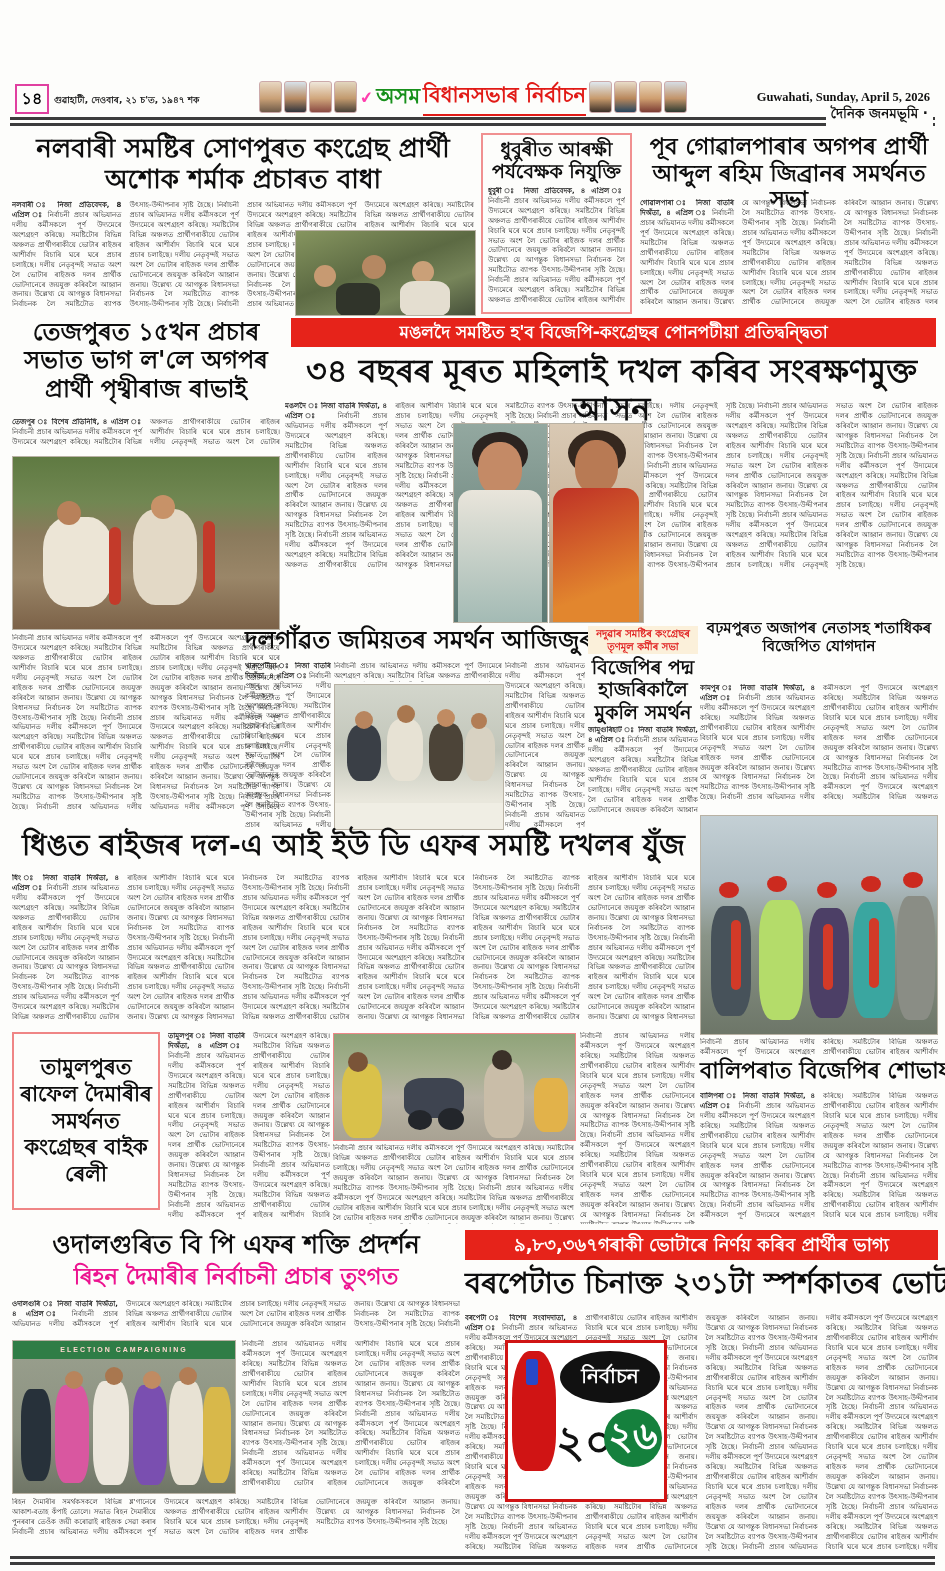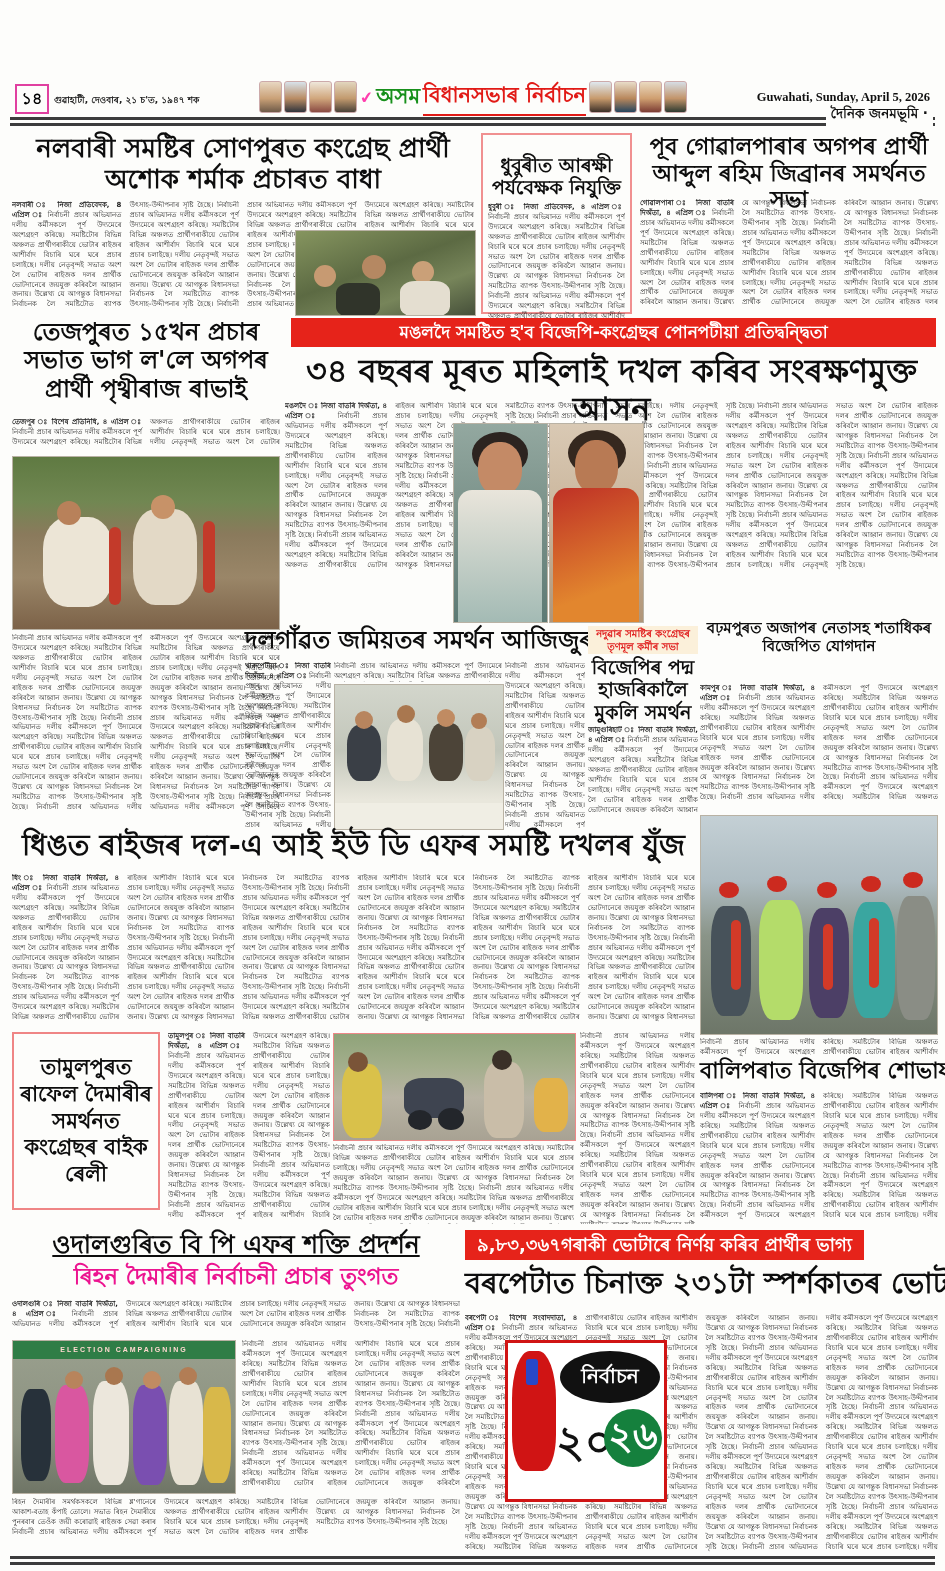--- a/index.html
+++ b/index.html
@@ -61,21 +61,21 @@
     <div class="photo" style="left:283px;top:97px;width:179px;height:84px;background:linear-gradient(160deg,#86955f,#5c6a43 45%,#77855a 70%,#46503a);">
       <div class="blob" style="left:18px;top:34px;width:22px;height:22px;background:#c79a72;"></div>
       <div class="blob" style="left:66px;top:24px;width:24px;height:24px;background:#b58862;"></div>
       <div class="blob" style="left:116px;top:30px;width:22px;height:22px;background:#caa078;"></div>
       <div class="blob" style="left:40px;top:52px;width:44px;height:34px;background:#30342a;border-radius:30%;"></div>
       <div class="blob" style="left:104px;top:50px;width:50px;height:36px;background:#e4ded0;border-radius:30%;"></div>
     </div>
   </div>
 
   <div class="abs" style="left:481px;top:133px;width:151px;height:181px;border:2px solid #f09090;box-sizing:border-box;padding:3px 5px;">
-    <div class="hl" style="font-size:19px;margin-top:16px;">ধুবুৰীত আৰক্ষী পৰ্যবেক্ষক নিযুক্তি</div>
+    <div class="hl" style="font-size:19px;">ধুবুৰীত আৰক্ষী পৰ্যবেক্ষক নিযুক্তি</div>
     <div class="body-txt" style="margin-top:4px;height:116px;">
       <span class="byline">ধুবুৰী ঃ নিজা প্ৰতিবেদক, ৪ এপ্ৰিল ঃ</span>
       <span> নিৰ্বাচনী প্ৰচাৰ অভিযানত দলীয় কৰ্মীসকলে পূৰ্ণ উদ্যমেৰে অংশগ্ৰহণ কৰিছে। সমষ্টিটোৰ বিভিন্ন অঞ্চলত প্ৰাৰ্থীগৰাকীয়ে ভোটাৰ ৰাইজৰ আশীৰ্বাদ বিচাৰি ঘৰে ঘৰে প্ৰচাৰ চলাইছে। দলীয় নেতৃবৃন্দই সভাত অংশ লৈ ভোটাৰ ৰাইজক দলৰ প্ৰাৰ্থীক ভোটদানেৰে জয়যুক্ত কৰিবলৈ আহ্বান জনায়। উল্লেখ্য যে আগন্তুক বিধানসভা নিৰ্বাচনক লৈ সমষ্টিটোত ব্যাপক উৎসাহ-উদ্দীপনাৰ সৃষ্টি হৈছে। নিৰ্বাচনী প্ৰচাৰ অভিযানত দলীয় কৰ্মীসকলে পূৰ্ণ উদ্যমেৰে অংশগ্ৰহণ কৰিছে। সমষ্টিটোৰ বিভিন্ন অঞ্চলত প্ৰাৰ্থীগৰাকীয়ে ভোটাৰ ৰাইজৰ আশীৰ্বাদ বিচাৰি ঘৰে ঘৰে প্ৰচাৰ চলাইছে। দলীয় নেতৃবৃন্দই সভাত অংশ লৈ ভোটাৰ ৰাইজক দলৰ প্ৰাৰ্থীক ভোটদানেৰে জয়যুক্ত কৰিবলৈ আহ্বান জনায়। উল্লেখ্য যে আগন্তুক বিধানসভা নিৰ্বাচনক লৈ সমষ্টিটোত ব্যাপক উৎসাহ-উদ্দীপনাৰ সৃষ্টি হৈছে।</span>
     </div>
   </div>
 
   <div class="abs" style="left:640px;top:133px;width:298px;height:181px;">
     <div class="hl" style="font-size:22.5px;">পূব গোৱালপাৰাৰ অগপৰ প্ৰাৰ্থী আব্দুল ৰহিম জিব্ৰানৰ সমৰ্থনত সভা</div>
     <div class="body-txt cols3 abs" style="left:0;top:66px;width:298px;height:113px;">
       <span class="byline">গোৱালপাৰা ঃ নিজা বাতৰি দিঅঁতা, ৪ এপ্ৰিল ঃ</span>
@@ -205,21 +205,21 @@
 
   <div class="abs" style="left:700px;top:1058px;width:238px;height:170px;">
     <div class="hl" style="font-size:22px;white-space:nowrap;">বালিপৰাত বিজেপিৰ শোভাযাত্ৰা</div>
     <div class="body-txt cols2 abs" style="left:0;top:34px;width:238px;height:134px;">
       <span class="byline">বালিপৰা ঃ নিজা বাতৰি দিঅঁতা, ৪ এপ্ৰিল ঃ</span>
       <span> নিৰ্বাচনী প্ৰচাৰ অভিযানত দলীয় কৰ্মীসকলে পূৰ্ণ উদ্যমেৰে অংশগ্ৰহণ কৰিছে। সমষ্টিটোৰ বিভিন্ন অঞ্চলত প্ৰাৰ্থীগৰাকীয়ে ভোটাৰ ৰাইজৰ আশীৰ্বাদ বিচাৰি ঘৰে ঘৰে প্ৰচাৰ চলাইছে। দলীয় নেতৃবৃন্দই সভাত অংশ লৈ ভোটাৰ ৰাইজক দলৰ প্ৰাৰ্থীক ভোটদানেৰে জয়যুক্ত কৰিবলৈ আহ্বান জনায়। উল্লেখ্য যে আগন্তুক বিধানসভা নিৰ্বাচনক লৈ সমষ্টিটোত ব্যাপক উৎসাহ-উদ্দীপনাৰ সৃষ্টি হৈছে। নিৰ্বাচনী প্ৰচাৰ অভিযানত দলীয় কৰ্মীসকলে পূৰ্ণ উদ্যমেৰে অংশগ্ৰহণ কৰিছে। সমষ্টিটোৰ বিভিন্ন অঞ্চলত প্ৰাৰ্থীগৰাকীয়ে ভোটাৰ ৰাইজৰ আশীৰ্বাদ বিচাৰি ঘৰে ঘৰে প্ৰচাৰ চলাইছে। দলীয় নেতৃবৃন্দই সভাত অংশ লৈ ভোটাৰ ৰাইজক দলৰ প্ৰাৰ্থীক ভোটদানেৰে জয়যুক্ত কৰিবলৈ আহ্বান জনায়। উল্লেখ্য যে আগন্তুক বিধানসভা নিৰ্বাচনক লৈ সমষ্টিটোত ব্যাপক উৎসাহ-উদ্দীপনাৰ সৃষ্টি হৈছে। নিৰ্বাচনী প্ৰচাৰ অভিযানত দলীয় কৰ্মীসকলে পূৰ্ণ উদ্যমেৰে অংশগ্ৰহণ কৰিছে। সমষ্টিটোৰ বিভিন্ন অঞ্চলত প্ৰাৰ্থীগৰাকীয়ে ভোটাৰ ৰাইজৰ আশীৰ্বাদ বিচাৰি ঘৰে ঘৰে প্ৰচাৰ চলাইছে। দলীয় নেতৃবৃন্দই সভাত অংশ লৈ ভোটাৰ ৰাইজক দলৰ প্ৰাৰ্থীক ভোটদানেৰে জয়যুক্ত কৰিবলৈ আহ্বান জনায়। উল্লেখ্য যে আগন্তুক বিধানসভা নিৰ্বাচনক লৈ সমষ্টিটোত ব্যাপক উৎসাহ-উদ্দীপনাৰ সৃষ্টি হৈছে। নিৰ্বাচনী প্ৰচাৰ অভিযানত দলীয় কৰ্মীসকলে পূৰ্ণ উদ্যমেৰে অংশগ্ৰহণ কৰিছে। সমষ্টিটোৰ বিভিন্ন অঞ্চলত প্ৰাৰ্থীগৰাকীয়ে ভোটাৰ ৰাইজৰ আশীৰ্বাদ বিচাৰি ঘৰে ঘৰে প্ৰচাৰ চলাইছে। দলীয় নেতৃবৃন্দই সভাত অংশ লৈ ভোটাৰ ৰাইজক দলৰ প্ৰাৰ্থীক ভোটদানেৰে জয়যুক্ত কৰিবলৈ আহ্বান জনায়। উল্লেখ্য যে আগন্তুক বিধানসভা নিৰ্বাচনক লৈ সমষ্টিটোত ব্যাপক উৎসাহ-উদ্দীপনাৰ সৃষ্টি হৈছে।</span>
     </div>
   </div>
 
   <div class="abs" style="left:12px;top:1230px;width:448px;height:326px;">
-    <div class="hl" style="font-size:25px;text-decoration:underline;">ওদালগুৰিত বি পি এফৰ শক্তি প্ৰদৰ্শন</div>
+    <div class="hl" style="font-size:25px;">ওদালগুৰিত বি পি এফৰ শক্তি প্ৰদৰ্শন</div>
     <div class="hl" style="font-size:22.5px;color:#ec1490;margin-top:3px;">ৰিহন দৈমাৰীৰ নিৰ্বাচনী প্ৰচাৰ তুংগত</div>
     <div class="body-txt cols4 abs" style="left:0;top:70px;width:448px;height:36px;">
       <span class="byline">ওদালগুৰি ঃ নিজা বাতৰি দিঅঁতা, ৪ এপ্ৰিল ঃ</span>
       <span> নিৰ্বাচনী প্ৰচাৰ অভিযানত দলীয় কৰ্মীসকলে পূৰ্ণ উদ্যমেৰে অংশগ্ৰহণ কৰিছে। সমষ্টিটোৰ বিভিন্ন অঞ্চলত প্ৰাৰ্থীগৰাকীয়ে ভোটাৰ ৰাইজৰ আশীৰ্বাদ বিচাৰি ঘৰে ঘৰে প্ৰচাৰ চলাইছে। দলীয় নেতৃবৃন্দই সভাত অংশ লৈ ভোটাৰ ৰাইজক দলৰ প্ৰাৰ্থীক ভোটদানেৰে জয়যুক্ত কৰিবলৈ আহ্বান জনায়। উল্লেখ্য যে আগন্তুক বিধানসভা নিৰ্বাচনক লৈ সমষ্টিটোত ব্যাপক উৎসাহ-উদ্দীপনাৰ সৃষ্টি হৈছে। নিৰ্বাচনী প্ৰচাৰ অভিযানত দলীয় কৰ্মীসকলে পূৰ্ণ উদ্যমেৰে অংশগ্ৰহণ কৰিছে। সমষ্টিটোৰ বিভিন্ন অঞ্চলত প্ৰাৰ্থীগৰাকীয়ে ভোটাৰ ৰাইজৰ আশীৰ্বাদ বিচাৰি ঘৰে ঘৰে প্ৰচাৰ চলাইছে। দলীয় নেতৃবৃন্দই সভাত অংশ লৈ ভোটাৰ ৰাইজক দলৰ প্ৰাৰ্থীক ভোটদানেৰে জয়যুক্ত কৰিবলৈ আহ্বান জনায়। উল্লেখ্য যে আগন্তুক বিধানসভা নিৰ্বাচনক লৈ সমষ্টিটোত ব্যাপক উৎসাহ-উদ্দীপনাৰ সৃষ্টি হৈছে।</span>
     </div>
     <div class="photo" style="left:0;top:110px;width:222px;height:152px;background:linear-gradient(180deg,#9aa08e,#8b9180 60%,#6f7566);">
       <div style="position:absolute;left:0;top:0;width:100%;height:18px;background:#2f7d46;color:#ffd9d0;font-size:7px;font-weight:bold;text-align:center;line-height:18px;letter-spacing:2px;font-family:'Liberation Sans',sans-serif;">ELECTION CAMPAIGNING</div>
       <div class="blob" style="left:8px;top:48px;width:30px;height:92px;background:#27313a;border-radius:30%;"></div>
       <div class="blob" style="left:42px;top:44px;width:34px;height:98px;background:#d957a0;border-radius:30%;"></div>
       <div class="blob" style="left:80px;top:40px;width:36px;height:104px;background:#ece7dc;border-radius:30%;"></div>
@@ -232,21 +232,21 @@
       <div class="blob" style="left:166px;top:26px;width:18px;height:18px;background:#b27d55;"></div>
     </div>
     <div class="body-txt cols2 abs" style="left:230px;top:110px;width:218px;height:152px;"> নিৰ্বাচনী প্ৰচাৰ অভিযানত দলীয় কৰ্মীসকলে পূৰ্ণ উদ্যমেৰে অংশগ্ৰহণ কৰিছে। সমষ্টিটোৰ বিভিন্ন অঞ্চলত প্ৰাৰ্থীগৰাকীয়ে ভোটাৰ ৰাইজৰ আশীৰ্বাদ বিচাৰি ঘৰে ঘৰে প্ৰচাৰ চলাইছে। দলীয় নেতৃবৃন্দই সভাত অংশ লৈ ভোটাৰ ৰাইজক দলৰ প্ৰাৰ্থীক ভোটদানেৰে জয়যুক্ত কৰিবলৈ আহ্বান জনায়। উল্লেখ্য যে আগন্তুক বিধানসভা নিৰ্বাচনক লৈ সমষ্টিটোত ব্যাপক উৎসাহ-উদ্দীপনাৰ সৃষ্টি হৈছে। নিৰ্বাচনী প্ৰচাৰ অভিযানত দলীয় কৰ্মীসকলে পূৰ্ণ উদ্যমেৰে অংশগ্ৰহণ কৰিছে। সমষ্টিটোৰ বিভিন্ন অঞ্চলত প্ৰাৰ্থীগৰাকীয়ে ভোটাৰ ৰাইজৰ আশীৰ্বাদ বিচাৰি ঘৰে ঘৰে প্ৰচাৰ চলাইছে। দলীয় নেতৃবৃন্দই সভাত অংশ লৈ ভোটাৰ ৰাইজক দলৰ প্ৰাৰ্থীক ভোটদানেৰে জয়যুক্ত কৰিবলৈ আহ্বান জনায়। উল্লেখ্য যে আগন্তুক বিধানসভা নিৰ্বাচনক লৈ সমষ্টিটোত ব্যাপক উৎসাহ-উদ্দীপনাৰ সৃষ্টি হৈছে। নিৰ্বাচনী প্ৰচাৰ অভিযানত দলীয় কৰ্মীসকলে পূৰ্ণ উদ্যমেৰে অংশগ্ৰহণ কৰিছে। সমষ্টিটোৰ বিভিন্ন অঞ্চলত প্ৰাৰ্থীগৰাকীয়ে ভোটাৰ ৰাইজৰ আশীৰ্বাদ বিচাৰি ঘৰে ঘৰে প্ৰচাৰ চলাইছে। দলীয় নেতৃবৃন্দই সভাত অংশ লৈ ভোটাৰ ৰাইজক দলৰ প্ৰাৰ্থীক ভোটদানেৰে জয়যুক্ত কৰিবলৈ আহ্বান জনায়। উল্লেখ্য যে আগন্তুক বিধানসভা নিৰ্বাচনক লৈ সমষ্টিটোত ব্যাপক উৎসাহ-উদ্দীপনাৰ সৃষ্টি হৈছে। নিৰ্বাচনী প্ৰচাৰ অভিযানত দলীয় কৰ্মীসকলে পূৰ্ণ উদ্যমেৰে অংশগ্ৰহণ কৰিছে। সমষ্টিটোৰ বিভিন্ন অঞ্চলত প্ৰাৰ্থীগৰাকীয়ে ভোটাৰ ৰাইজৰ আশীৰ্বাদ বিচাৰি ঘৰে ঘৰে প্ৰচাৰ চলাইছে। দলীয় নেতৃবৃন্দই সভাত অংশ লৈ ভোটাৰ ৰাইজক দলৰ প্ৰাৰ্থীক ভোটদানেৰে জয়যুক্ত কৰিবলৈ আহ্বান জনায়। উল্লেখ্য যে আগন্তুক বিধানসভা নিৰ্বাচনক লৈ সমষ্টিটোত ব্যাপক উৎসাহ-উদ্দীপনাৰ সৃষ্টি হৈছে। নিৰ্বাচনী প্ৰচাৰ অভিযানত দলীয় কৰ্মীসকলে পূৰ্ণ উদ্যমেৰে অংশগ্ৰহণ কৰিছে। সমষ্টিটোৰ বিভিন্ন অঞ্চলত প্ৰাৰ্থীগৰাকীয়ে ভোটাৰ ৰাইজৰ আশীৰ্বাদ বিচাৰি ঘৰে ঘৰে প্ৰচাৰ চলাইছে। দলীয় নেতৃবৃন্দই সভাত অংশ লৈ ভোটাৰ ৰাইজক দলৰ প্ৰাৰ্থীক ভোটদানেৰে জয়যুক্ত কৰিবলৈ আহ্বান জনায়। উল্লেখ্য যে আগন্তুক বিধানসভা নিৰ্বাচনক লৈ সমষ্টিটোত ব্যাপক উৎসাহ-উদ্দীপনাৰ সৃষ্টি হৈছে।</div>
     <div class="body-txt cols3 abs" style="left:0;top:268px;width:448px;height:52px;">
       <span>ৰিহন দৈমাৰীৰ সমৰ্থকসকলে বিভিন্ন শ্ল'গানেৰে আকাশ-বতাহ কঁপাই তোলে। সভাত ৰিহন দৈমাৰীয়ে পুনৰবাৰ তেওঁক জয়ী কৰোৱাই ৰাইজক সেৱা কৰাৰ</span>
       <span> নিৰ্বাচনী প্ৰচাৰ অভিযানত দলীয় কৰ্মীসকলে পূৰ্ণ উদ্যমেৰে অংশগ্ৰহণ কৰিছে। সমষ্টিটোৰ বিভিন্ন অঞ্চলত প্ৰাৰ্থীগৰাকীয়ে ভোটাৰ ৰাইজৰ আশীৰ্বাদ বিচাৰি ঘৰে ঘৰে প্ৰচাৰ চলাইছে। দলীয় নেতৃবৃন্দই সভাত অংশ লৈ ভোটাৰ ৰাইজক দলৰ প্ৰাৰ্থীক ভোটদানেৰে জয়যুক্ত কৰিবলৈ আহ্বান জনায়। উল্লেখ্য যে আগন্তুক বিধানসভা নিৰ্বাচনক লৈ সমষ্টিটোত ব্যাপক উৎসাহ-উদ্দীপনাৰ সৃষ্টি হৈছে।</span>
     </div>
   </div>
 
   <div class="abs" style="left:465px;top:1230px;width:473px;height:326px;">
-    <div class="banner-red abs" style="left:0;top:0;width:399px;height:30px;font-size:18px;line-height:30px;">৯,৮৩,৩৬৭গৰাকী ভোটাৰে নিৰ্ণয় কৰিব প্ৰাৰ্থীৰ ভাগ্য</div>
+    <div class="banner-red abs" style="left:0;top:0;width:473px;height:30px;font-size:18px;line-height:30px;">৯,৮৩,৩৬৭গৰাকী ভোটাৰে নিৰ্ণয় কৰিব প্ৰাৰ্থীৰ ভাগ্য</div>
     <div class="hl abs" style="left:0;top:36px;width:473px;font-size:29px;white-space:nowrap;">বৰপেটাত চিনাক্ত ২৩১টা স্পৰ্শকাতৰ ভোটকেন্দ্ৰ</div>
     <div class="body-txt cols4 abs" style="left:0;top:84px;width:473px;height:240px;">
       <span class="byline">বৰপেটা ঃ বিশেষ সংবাদদাতা, ৪ এপ্ৰিল ঃ</span>
       <span> নিৰ্বাচনী প্ৰচাৰ অভিযানত দলীয় কৰ্মীসকলে পূৰ্ণ উদ্যমেৰে অংশগ্ৰহণ কৰিছে। সমষ্টিটোৰ বিভিন্ন অঞ্চলত প্ৰাৰ্থীগৰাকীয়ে ভোটাৰ ৰাইজৰ আশীৰ্বাদ বিচাৰি ঘৰে ঘৰে প্ৰচাৰ চলাইছে। দলীয় নেতৃবৃন্দই সভাত অংশ লৈ ভোটাৰ ৰাইজক দলৰ প্ৰাৰ্থীক ভোটদানেৰে জয়যুক্ত কৰিবলৈ আহ্বান জনায়। উল্লেখ্য যে আগন্তুক বিধানসভা নিৰ্বাচনক লৈ সমষ্টিটোত ব্যাপক উৎসাহ-উদ্দীপনাৰ সৃষ্টি হৈছে। নিৰ্বাচনী প্ৰচাৰ অভিযানত দলীয় কৰ্মীসকলে পূৰ্ণ উদ্যমেৰে অংশগ্ৰহণ কৰিছে। সমষ্টিটোৰ বিভিন্ন অঞ্চলত প্ৰাৰ্থীগৰাকীয়ে ভোটাৰ ৰাইজৰ আশীৰ্বাদ বিচাৰি ঘৰে ঘৰে প্ৰচাৰ চলাইছে। দলীয় নেতৃবৃন্দই সভাত অংশ লৈ ভোটাৰ ৰাইজক দলৰ প্ৰাৰ্থীক ভোটদানেৰে জয়যুক্ত কৰিবলৈ আহ্বান জনায়। উল্লেখ্য যে আগন্তুক বিধানসভা নিৰ্বাচনক লৈ সমষ্টিটোত ব্যাপক উৎসাহ-উদ্দীপনাৰ সৃষ্টি হৈছে। নিৰ্বাচনী প্ৰচাৰ অভিযানত দলীয় কৰ্মীসকলে পূৰ্ণ উদ্যমেৰে অংশগ্ৰহণ কৰিছে। সমষ্টিটোৰ বিভিন্ন অঞ্চলত প্ৰাৰ্থীগৰাকীয়ে ভোটাৰ ৰাইজৰ আশীৰ্বাদ বিচাৰি ঘৰে ঘৰে প্ৰচাৰ চলাইছে। দলীয় নেতৃবৃন্দই সভাত অংশ লৈ ভোটাৰ ৰাইজক দলৰ প্ৰাৰ্থীক ভোটদানেৰে জয়যুক্ত কৰিবলৈ আহ্বান জনায়। উল্লেখ্য যে আগন্তুক বিধানসভা নিৰ্বাচনক লৈ সমষ্টিটোত ব্যাপক উৎসাহ-উদ্দীপনাৰ সৃষ্টি হৈছে। নিৰ্বাচনী প্ৰচাৰ অভিযানত দলীয় কৰ্মীসকলে পূৰ্ণ উদ্যমেৰে অংশগ্ৰহণ কৰিছে। সমষ্টিটোৰ বিভিন্ন অঞ্চলত প্ৰাৰ্থীগৰাকীয়ে ভোটাৰ ৰাইজৰ আশীৰ্বাদ বিচাৰি ঘৰে ঘৰে প্ৰচাৰ চলাইছে। দলীয় নেতৃবৃন্দই সভাত অংশ লৈ ভোটাৰ ৰাইজক দলৰ প্ৰাৰ্থীক ভোটদানেৰে জয়যুক্ত কৰিবলৈ আহ্বান জনায়। উল্লেখ্য যে আগন্তুক বিধানসভা নিৰ্বাচনক লৈ সমষ্টিটোত ব্যাপক উৎসাহ-উদ্দীপনাৰ সৃষ্টি হৈছে। নিৰ্বাচনী প্ৰচাৰ অভিযানত দলীয় কৰ্মীসকলে পূৰ্ণ উদ্যমেৰে অংশগ্ৰহণ কৰিছে। সমষ্টিটোৰ বিভিন্ন অঞ্চলত প্ৰাৰ্থীগৰাকীয়ে ভোটাৰ ৰাইজৰ আশীৰ্বাদ বিচাৰি ঘৰে ঘৰে প্ৰচাৰ চলাইছে। দলীয় নেতৃবৃন্দই সভাত অংশ লৈ ভোটাৰ ৰাইজক দলৰ প্ৰাৰ্থীক ভোটদানেৰে জয়যুক্ত কৰিবলৈ আহ্বান জনায়। উল্লেখ্য যে আগন্তুক বিধানসভা নিৰ্বাচনক লৈ সমষ্টিটোত ব্যাপক উৎসাহ-উদ্দীপনাৰ সৃষ্টি হৈছে। নিৰ্বাচনী প্ৰচাৰ অভিযানত দলীয় কৰ্মীসকলে পূৰ্ণ উদ্যমেৰে অংশগ্ৰহণ কৰিছে। সমষ্টিটোৰ বিভিন্ন অঞ্চলত প্ৰাৰ্থীগৰাকীয়ে ভোটাৰ ৰাইজৰ আশীৰ্বাদ বিচাৰি ঘৰে ঘৰে প্ৰচাৰ চলাইছে। দলীয় নেতৃবৃন্দই সভাত অংশ লৈ ভোটাৰ ৰাইজক দলৰ প্ৰাৰ্থীক ভোটদানেৰে জয়যুক্ত কৰিবলৈ আহ্বান জনায়। উল্লেখ্য যে আগন্তুক বিধানসভা নিৰ্বাচনক লৈ সমষ্টিটোত ব্যাপক উৎসাহ-উদ্দীপনাৰ সৃষ্টি হৈছে। নিৰ্বাচনী প্ৰচাৰ অভিযানত দলীয় কৰ্মীসকলে পূৰ্ণ উদ্যমেৰে অংশগ্ৰহণ কৰিছে। সমষ্টিটোৰ বিভিন্ন অঞ্চলত প্ৰাৰ্থীগৰাকীয়ে ভোটাৰ ৰাইজৰ আশীৰ্বাদ বিচাৰি ঘৰে ঘৰে প্ৰচাৰ চলাইছে। দলীয় নেতৃবৃন্দই সভাত অংশ লৈ ভোটাৰ ৰাইজক দলৰ প্ৰাৰ্থীক ভোটদানেৰে জয়যুক্ত কৰিবলৈ আহ্বান জনায়। উল্লেখ্য যে আগন্তুক বিধানসভা নিৰ্বাচনক লৈ সমষ্টিটোত ব্যাপক উৎসাহ-উদ্দীপনাৰ সৃষ্টি হৈছে। নিৰ্বাচনী প্ৰচাৰ অভিযানত দলীয় কৰ্মীসকলে পূৰ্ণ উদ্যমেৰে অংশগ্ৰহণ কৰিছে। সমষ্টিটোৰ বিভিন্ন অঞ্চলত প্ৰাৰ্থীগৰাকীয়ে ভোটাৰ ৰাইজৰ আশীৰ্বাদ বিচাৰি ঘৰে ঘৰে প্ৰচাৰ চলাইছে। দলীয় নেতৃবৃন্দই সভাত অংশ লৈ ভোটাৰ ৰাইজক দলৰ প্ৰাৰ্থীক ভোটদানেৰে জয়যুক্ত কৰিবলৈ আহ্বান জনায়। উল্লেখ্য যে আগন্তুক বিধানসভা নিৰ্বাচনক লৈ সমষ্টিটোত ব্যাপক উৎসাহ-উদ্দীপনাৰ সৃষ্টি হৈছে। নিৰ্বাচনী প্ৰচাৰ অভিযানত দলীয় কৰ্মীসকলে পূৰ্ণ উদ্যমেৰে অংশগ্ৰহণ কৰিছে। সমষ্টিটোৰ বিভিন্ন অঞ্চলত প্ৰাৰ্থীগৰাকীয়ে ভোটাৰ ৰাইজৰ আশীৰ্বাদ বিচাৰি ঘৰে ঘৰে প্ৰচাৰ চলাইছে। দলীয় নেতৃবৃন্দই সভাত অংশ লৈ ভোটাৰ ৰাইজক দলৰ প্ৰাৰ্থীক ভোটদানেৰে জয়যুক্ত কৰিবলৈ আহ্বান জনায়। উল্লেখ্য যে আগন্তুক বিধানসভা নিৰ্বাচনক লৈ সমষ্টিটোত ব্যাপক উৎসাহ-উদ্দীপনাৰ সৃষ্টি হৈছে। নিৰ্বাচনী প্ৰচাৰ অভিযানত দলীয় কৰ্মীসকলে পূৰ্ণ উদ্যমেৰে অংশগ্ৰহণ কৰিছে। সমষ্টিটোৰ বিভিন্ন অঞ্চলত প্ৰাৰ্থীগৰাকীয়ে ভোটাৰ ৰাইজৰ আশীৰ্বাদ বিচাৰি ঘৰে ঘৰে প্ৰচাৰ চলাইছে। দলীয় নেতৃবৃন্দই সভাত অংশ লৈ ভোটাৰ ৰাইজক দলৰ প্ৰাৰ্থীক ভোটদানেৰে জয়যুক্ত কৰিবলৈ আহ্বান জনায়। উল্লেখ্য যে আগন্তুক বিধানসভা নিৰ্বাচনক লৈ সমষ্টিটোত ব্যাপক উৎসাহ-উদ্দীপনাৰ সৃষ্টি হৈছে।</span>
     </div>
     <div class="abs" style="left:40px;top:110px;width:162px;height:162px;background:#fff;border:3px solid #d01414;box-sizing:border-box;">
       <div class="blob" style="left:4px;top:8px;width:44px;height:120px;background:#d01414;border-radius:40% 40% 30% 30%;"></div>
       <div class="blob" style="left:18px;top:16px;width:12px;height:26px;background:#2848c8;border-radius:3px;"></div>
       <div class="abs" style="left:52px;top:8px;width:100px;height:52px;background:#111;border-radius:50%;color:#fff;font-size:20px;font-weight:bold;display:flex;align-items:center;justify-content:center;">নিৰ্বাচন</div>
       <div class="abs" style="left:48px;top:66px;font-size:44px;font-weight:bold;color:#111;">২০</div>

